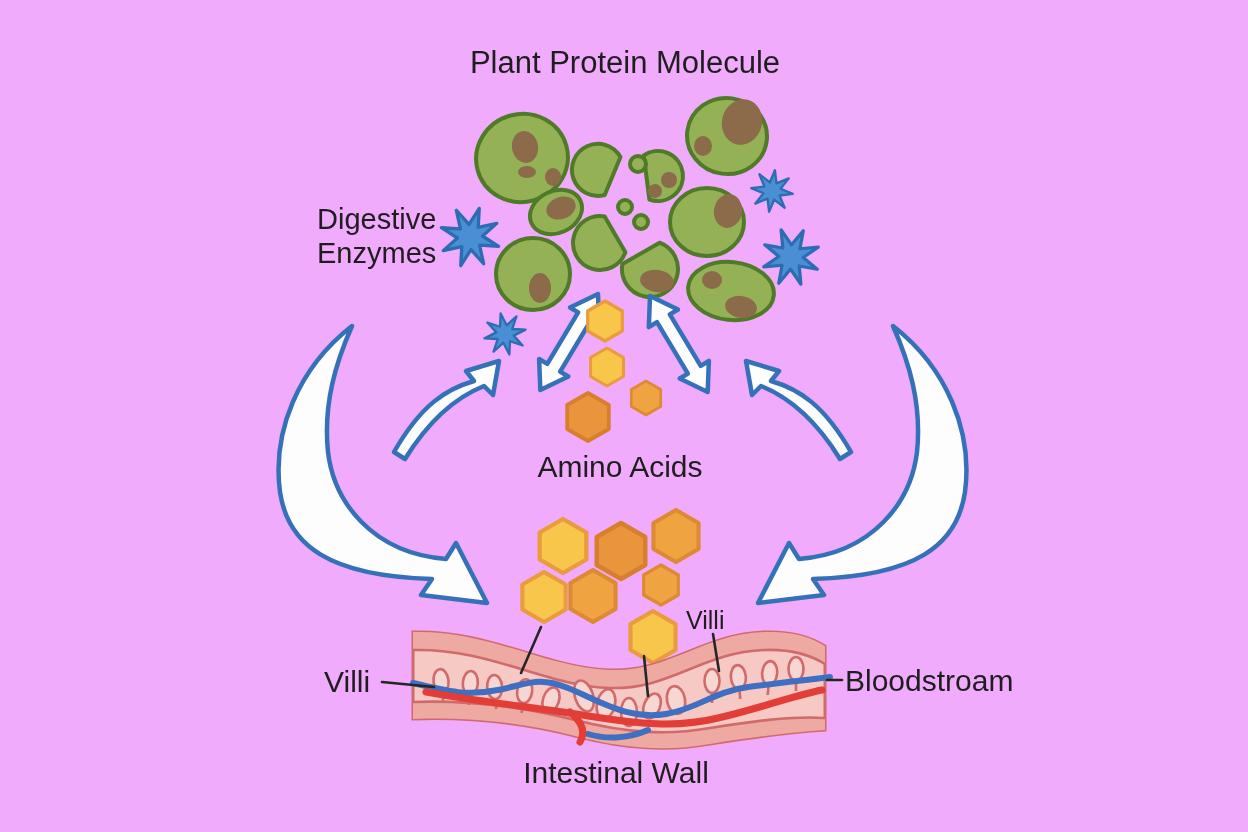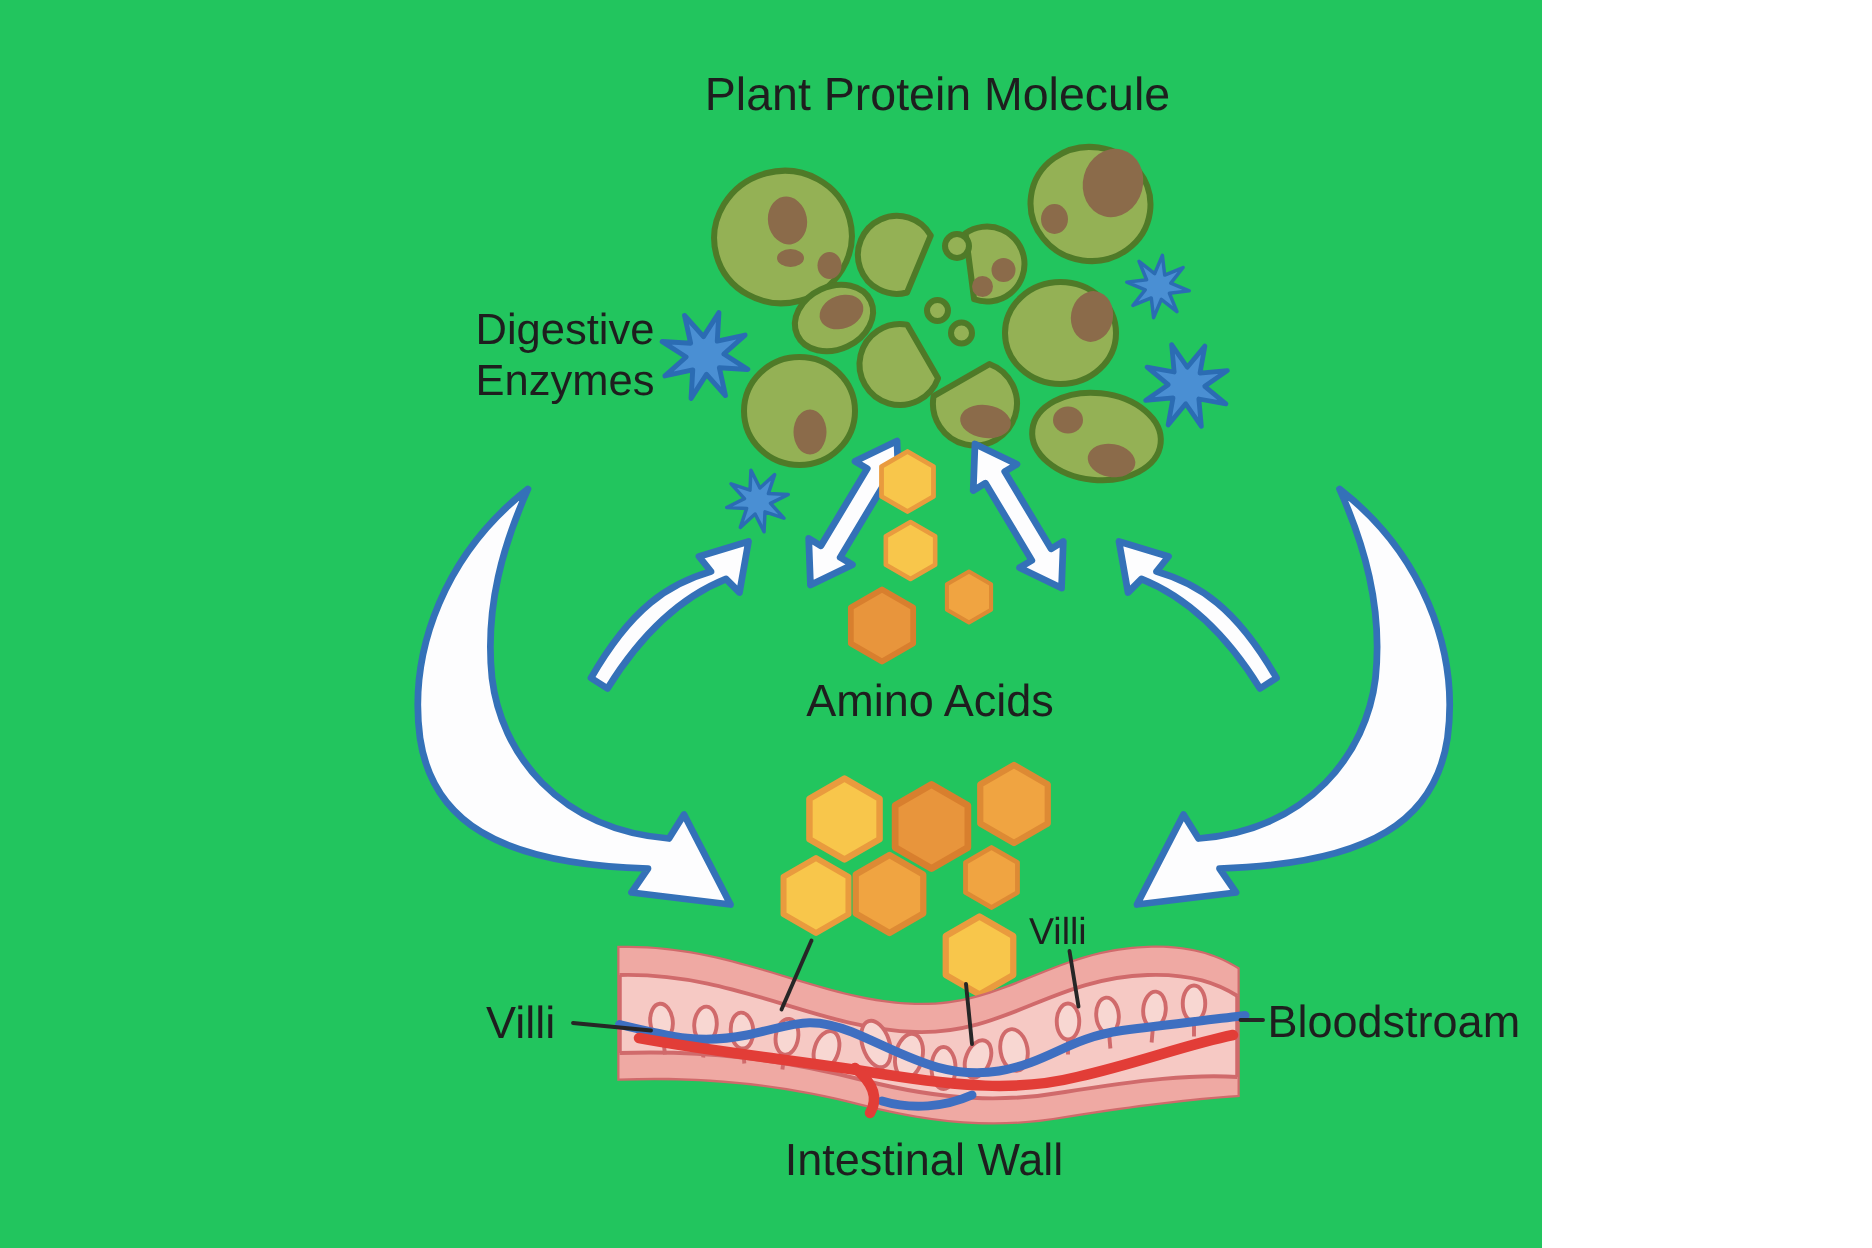--- a/index.html
+++ b/index.html
@@ -1,17 +1,17 @@
 <!DOCTYPE html>
 <html style="--ink: #1e1e1e; --green: #94b155; --greenDark: #4f7a28; --brown: #8b6b4a; --starFill: #4a8fd3; --starStroke: #2b6cb3; --arrowFill: #fdfdfe; --arrowStroke: #3471b8; --hexYellow: #f8c64b; --hexYellowStroke: #e99b3e; --hexOrange: #f0a441; --hexOrangeStroke: #dd8a34; --hexOrangeDark: #e8953c; --hexOrangeDarkStroke: #d87f2e; --wallLight: #f6c9c4; --wallMid: #efa9a3; --wallStroke: #d06a6b; --vesselRed: #e23d37; --vesselBlue: #3e6fc1;"><head>
 <meta charset="utf-8">
 <style>
   html,body{margin:0;padding:0;background:#ffffff;}
   .stage{
-    position:relative;width:1028px;height:832px;background:#22c55e;
+    position:relative;width:1248px;height:832px;background:#f0abfc;
     font-family:"Liberation Sans",sans-serif;overflow:hidden;
   }
   svg{display:block}
   text{font-family:"Liberation Sans",sans-serif;fill:var(--ink,#1e1e1e);}
   .blob{fill:var(--green,#94b155);stroke:var(--greenDark,#4f7a28);stroke-width:4;stroke-linejoin:round;}
   .spot{fill:var(--brown,#8b6b4a);stroke:none;}
   .star{fill:var(--starFill,#4a8fd3);stroke:var(--starStroke,#2b6cb3);stroke-width:11;stroke-linejoin:round;}
   .warrow{fill:var(--arrowFill,#fdfdfe);stroke:var(--arrowStroke,#3471b8);stroke-width:4.5;stroke-linejoin:round;}
   .hex-y{fill:var(--hexYellow,#f8c64b);stroke:var(--hexYellowStroke,#e99b3e);stroke-width:16;stroke-linejoin:round;}
   .hex-o{fill:var(--hexOrange,#f0a441);stroke:var(--hexOrangeStroke,#dd8a34);stroke-width:16;stroke-linejoin:round;}

